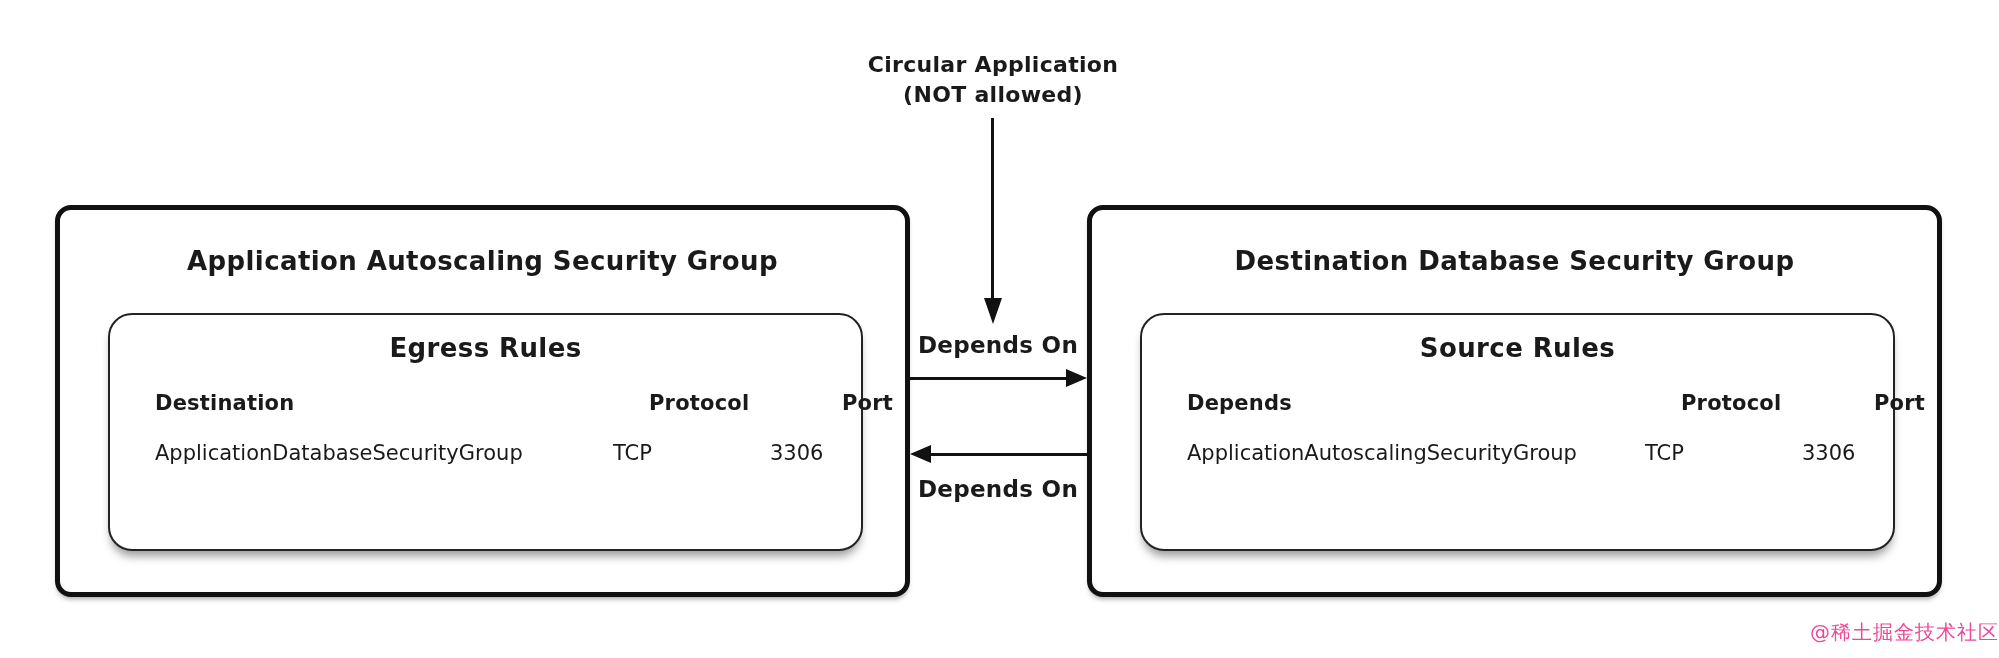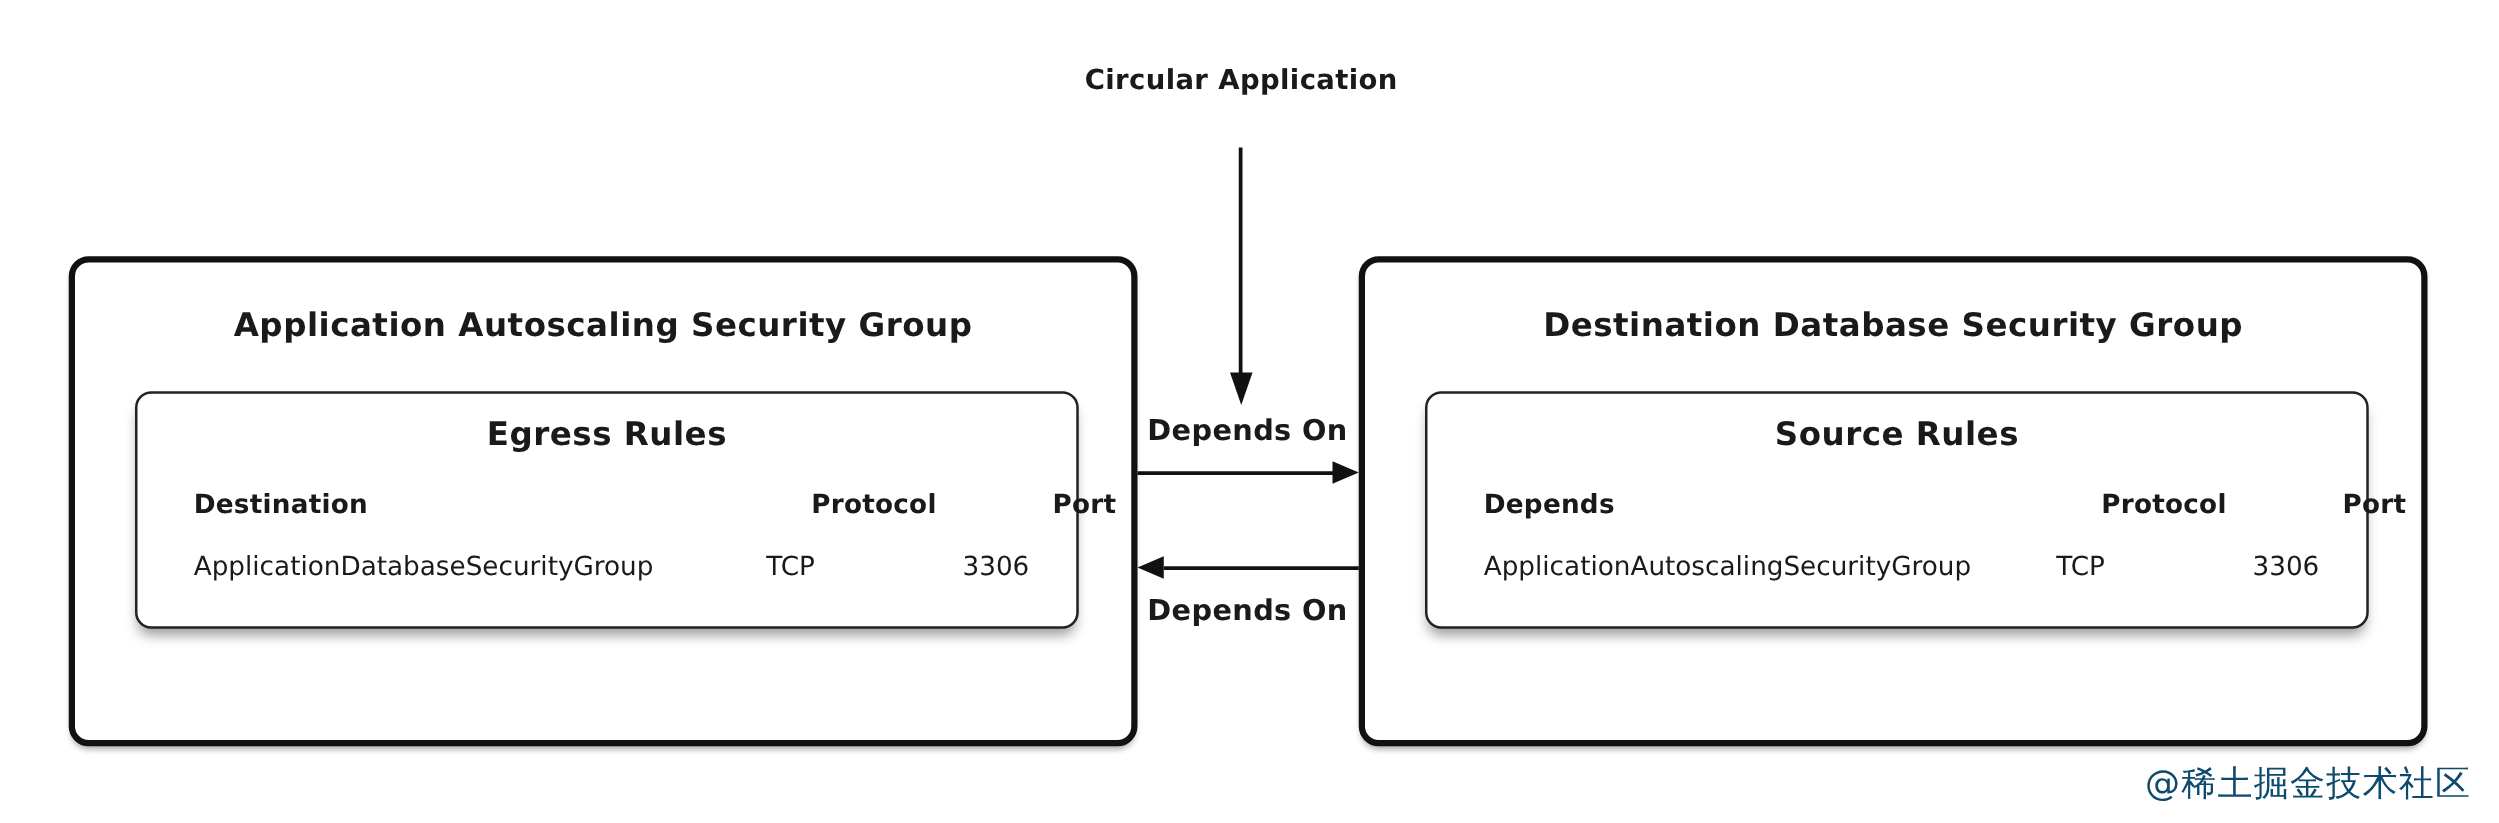--- a/index.html
+++ b/index.html
@@ -89,24 +89,24 @@
     text-align: center;
     font-size: 26px;
     font-weight: bold;
     letter-spacing: 0.4px;
   }
 
   
   .rules-box {
     position: absolute;
     left: 48px; top: 103px;
-    width: 755px; height: 190px;
+    width: 755px; height: 238px;
     box-sizing: border-box;
     border: 2.5px solid #222;
-    border-radius: 13px;
+    border-radius: 24px;
     background: #fff;
     box-shadow: 0 8px 10px -3px rgba(0,0,0,0.4);
     padding: 17px 45px 0 45px;
   }
   .rules-title {
     text-align: center;
     font-size: 26px;
     font-weight: bold;
     letter-spacing: 0.4px;
     line-height: 32px;
@@ -117,33 +117,34 @@
     font-size: 21px;
     line-height: 26px;
     white-space: nowrap;
   }
   .t-head { margin-top: 26px; font-weight: bold; letter-spacing: 0.2px; gap: 36px; }
   .t-data { margin-top: 24px; }
 
   
   .watermark {
     position: absolute;
-    right: 22px; bottom: 12px;
-    font-size: 28px;
-    color: #0c4a6e;
+    right: 0; bottom: 12px;
+    font-size: 20px;
+    color: #ec4899;
     letter-spacing: 1px;
   }
 </style>
 </head>
 <body>
 
 <div class="canvas">
 
   <div class="circular-label">
     <div>Circular Application</div>
+    <div>(NOT allowed)</div>
   </div>
   <div class="vline"></div>
   <div class="vhead"></div>
 
   <div class="dep-label dep-top">Depends On</div>
   <div class="hline line-right"></div>
   <div class="hhead head-right"></div>
 
   <div class="hline line-left"></div>
   <div class="hhead head-left"></div>

